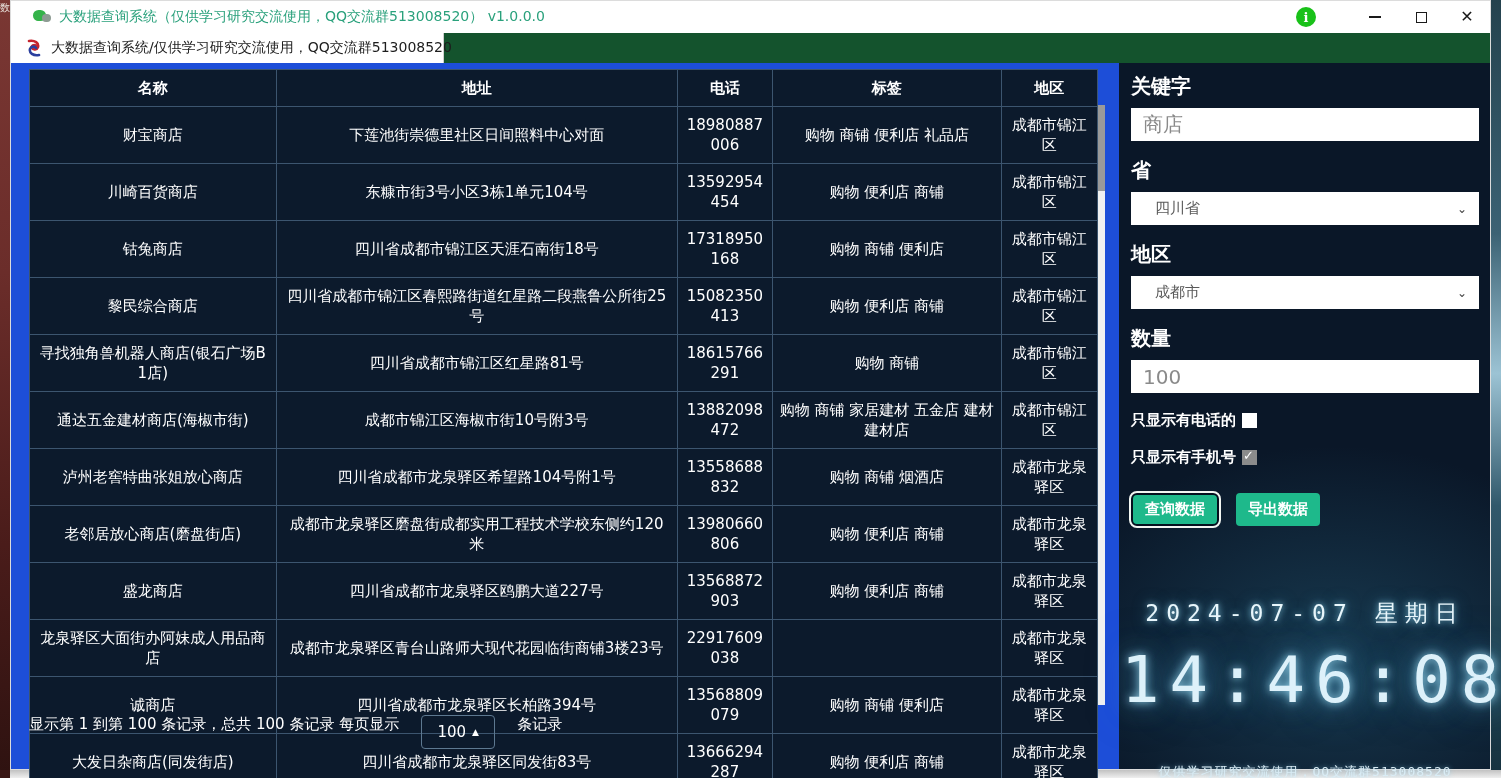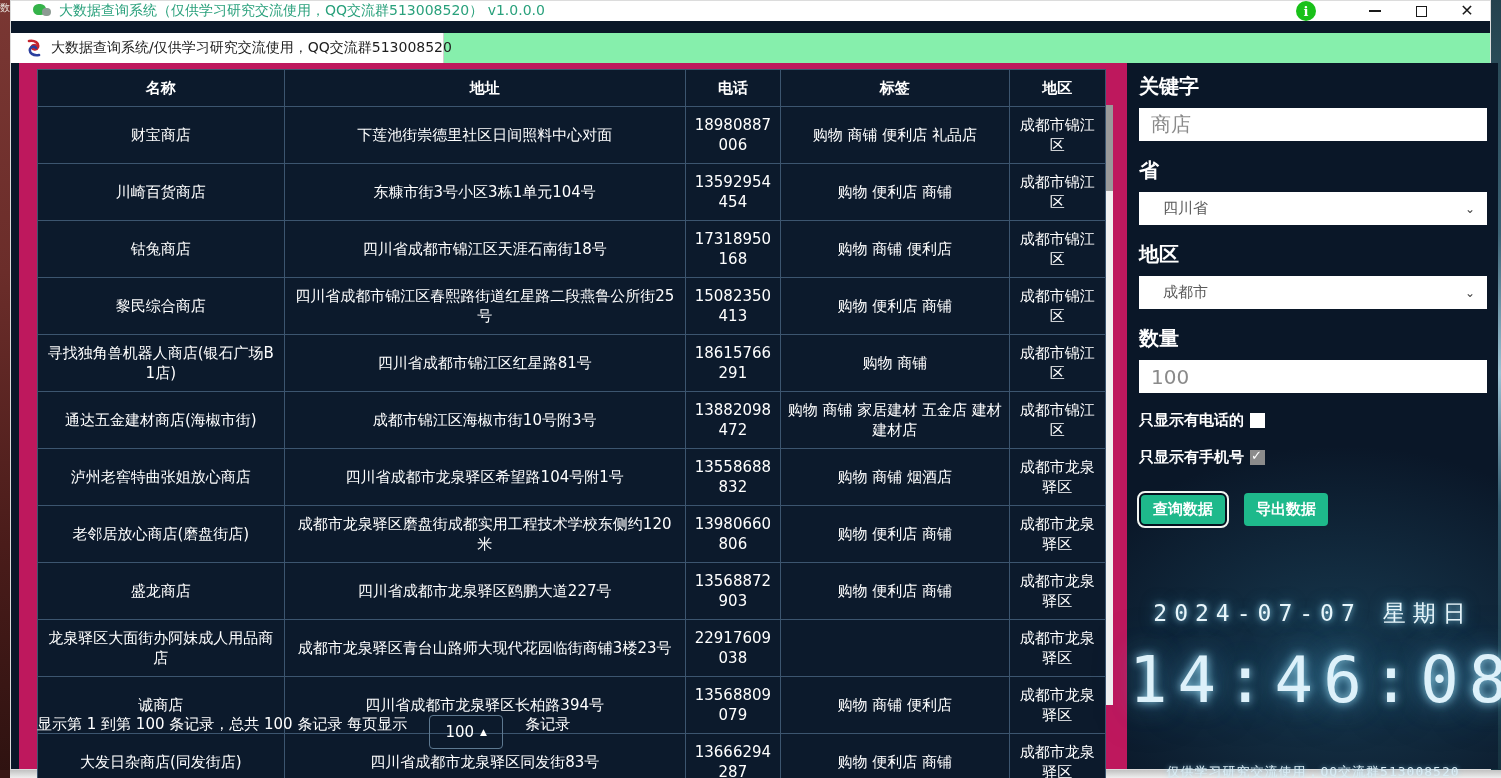--- a/index.html
+++ b/index.html
@@ -12,42 +12,42 @@
   .desktop-left .frag{position:absolute;left:0;top:2px;color:#e8e0da;font-size:10px;line-height:11px;}
   .desktop-right{position:absolute;right:0;top:0;width:10px;height:778px;
     background:linear-gradient(180deg,#24424e 0%,#3c6274 30%,#9cc3d4 48%,#31586b 65%,#16323f 100%);}
   .desktop-bottom{position:absolute;left:10px;right:0;bottom:0;height:8px;
     background:linear-gradient(180deg,#c2c2c2,#efefef);}
   .desktop-bottom-left{position:absolute;left:0;bottom:0;width:10px;height:8px;background:#3a1715;}
 
   
   .app-window{position:absolute;left:10px;top:0;width:1481px;height:770px;background:#0a1728;
     border:1px solid #dcdcdc;box-sizing:border-box;}
-  .titlebar{position:absolute;left:0;top:0;width:100%;height:20px;background:#ffffff;display:flex;align-items:center;}
+  .titlebar{position:absolute;left:0;top:0;width:100%;height:32px;background:#ffffff;display:flex;align-items:center;}
   .app-icon{width:18px;height:18px;margin-left:22px;margin-right:8px;position:relative;flex:0 0 auto;}
   .app-icon .bub1{position:absolute;left:0;top:2px;width:13px;height:11px;border-radius:6px;background:#35b34a;}
   .app-icon .bub1::after{content:"";position:absolute;left:2px;bottom:-3px;border:3px solid transparent;border-top-color:#35b34a;}
   .app-icon .bub2{position:absolute;right:0;top:6px;width:9px;height:8px;border-radius:5px;background:#8d9b93;}
   .title-text{font-size:14px;color:#2aa17c;white-space:nowrap;}
   .titlebar-spacer{flex:1;}
   .info-btn{width:20px;height:20px;border-radius:50%;background:#19c119;color:#ffffff;font-size:13px;font-weight:bold;
     display:flex;align-items:center;justify-content:center;margin-right:36px;font-family:"DejaVu Serif",serif;}
   .win-btn{width:46px;height:30px;display:flex;align-items:center;justify-content:center;color:#1a1a1a;font-size:14px;}
   .win-btn .min-glyph{display:block;width:12px;height:0;border-top:2px solid #1a1a1a;}
   .win-btn .max-glyph{display:block;width:11px;height:11px;border:1.5px solid #1a1a1a;box-sizing:border-box;}
   .win-btn .close-glyph{font-size:16px;line-height:16px;}
 
-  .tabbar{position:absolute;left:0;top:32px;width:100%;height:30px;background:#86efac;}
+  .tabbar{position:absolute;left:0;top:32px;width:100%;height:30px;background:#14532d;}
   .tab-active{position:absolute;left:0;top:0;height:30px;width:432px;background:#ffffff;display:flex;align-items:center;
     border-right:1px solid #cfcfcf;}
   .tab-icon{width:18px;height:18px;margin:0 8px 0 14px;flex:0 0 auto;}
   .tab-label{font-size:14px;color:#1d1d1d;white-space:nowrap;}
 
   
-  .content{position:absolute;left:0;top:62px;width:1479px;height:706px;background:#be185d;margin-left:8px;}
+  .content{position:absolute;left:0;top:62px;width:1479px;height:706px;background:#1d4ed8;}
 
   
   .grid{position:absolute;left:18px;top:6px;width:1069px;border-collapse:collapse;table-layout:fixed;
     background:#0c1a2c;color:#ffffff;font-size:15px;}
   .grid th,.grid td{border:1px solid #3c556f;text-align:center;vertical-align:middle;
     padding:8px 6px;line-height:20px;word-break:break-all;}
   .grid th{font-weight:bold;height:20px;}
   .col-name{width:233px;}
   .col-addr{width:379px;}
   .col-phone{width:90px;}

